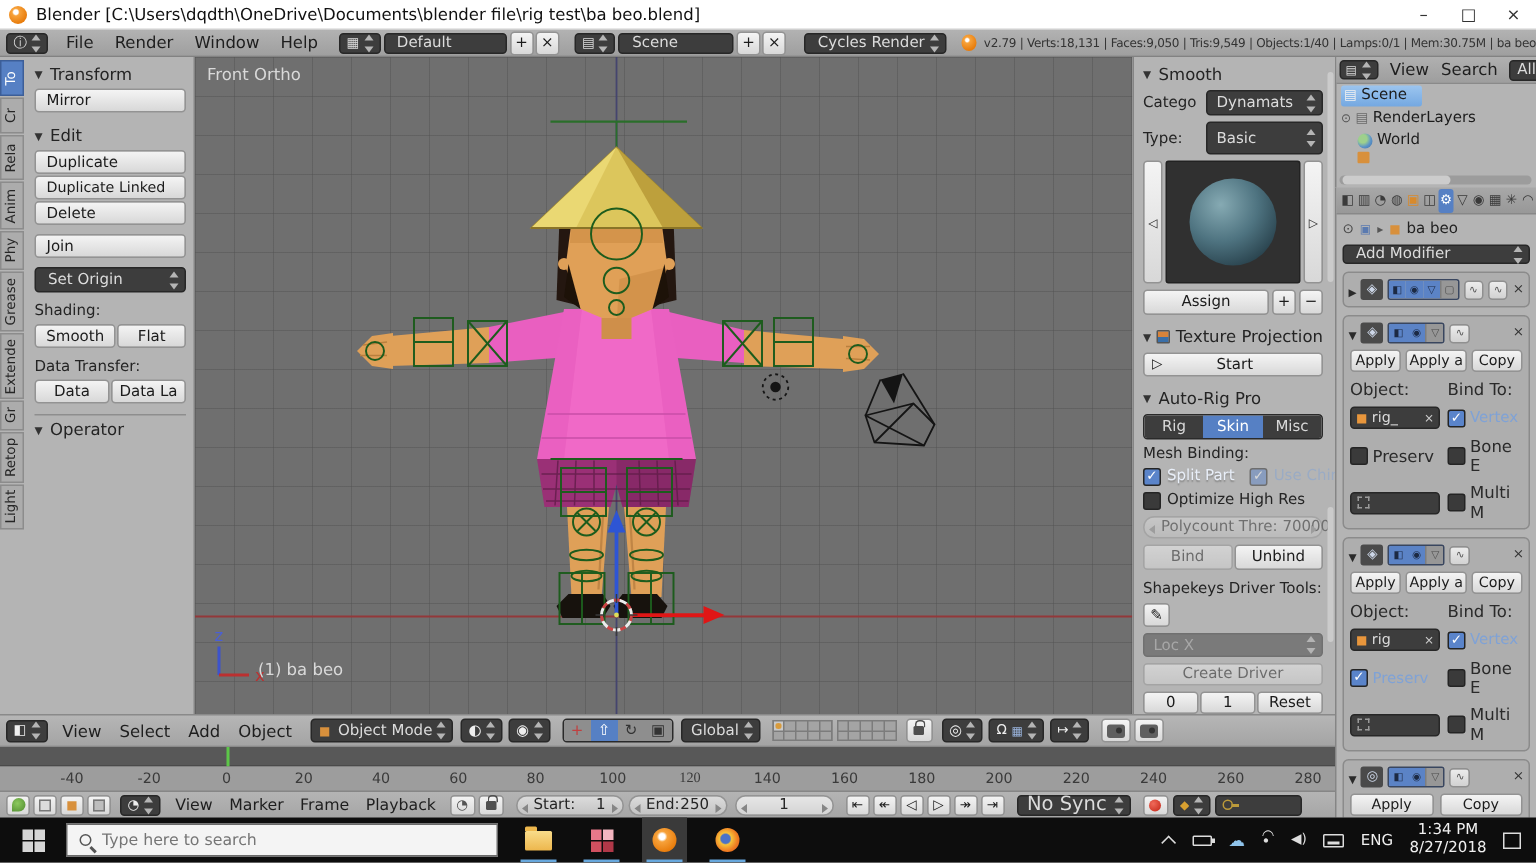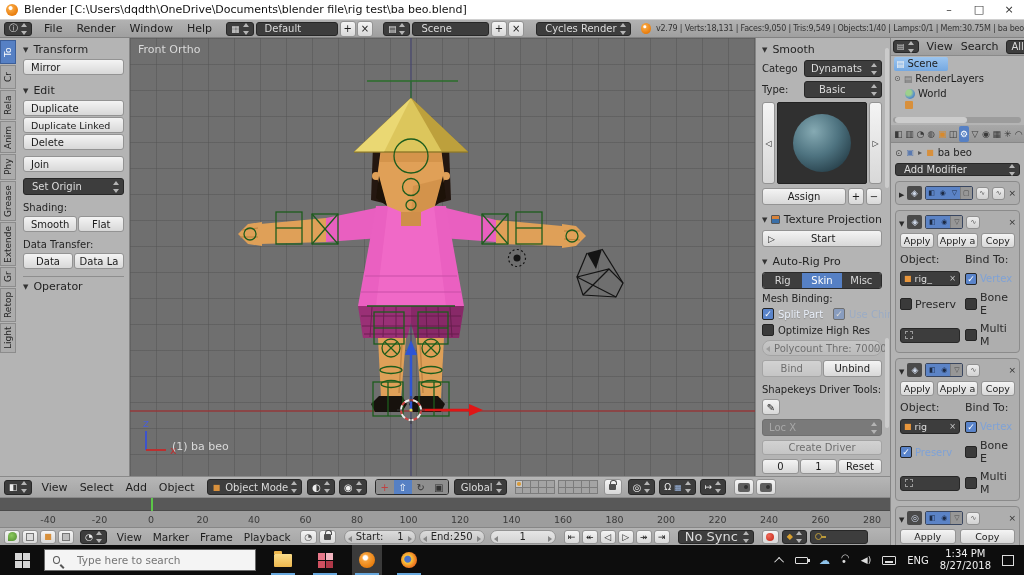--- a/index.html
+++ b/index.html
@@ -118,21 +118,21 @@
 #tlhdr .nf{height:14px}
 .sprout{width:9px;height:9px;border-radius:50% 50% 50% 0;background:radial-gradient(circle at 40% 40%,#8cc95e,#4e8a2e);display:inline-block}
 .reddot{width:8px;height:8px;border-radius:50%;background:radial-gradient(circle at 35% 35%,#f06a5a,#c22314);display:inline-block}
 .keyico{width:7px;height:7px;border:1.5px solid #bb9a3a;border-radius:50%;position:relative;display:inline-block}
 .keyico::after{content:"";position:absolute;left:5px;top:2px;width:5px;height:1.5px;background:#bb9a3a}
 
 #taskbar{left:0;top:545px;width:1024px;height:30px;background:#0d0d0d;display:flex;align-items:center}
 #startbtn{width:44px;height:30px;display:flex;align-items:center;justify-content:center}
 .wingrid{display:grid;grid-template-columns:7px 7px;grid-template-rows:7px 7px;gap:1px}
 .wingrid span{background:#d6d6d6}
-#searchbox{width:212px;height:22px;background:#f4f4f4;border:1px solid #6a6a6a;display:flex;align-items:center;gap:17px;padding:0 8px}
+#searchbox{width:288px;height:22px;background:#f4f4f4;border:1px solid #6a6a6a;display:flex;align-items:center;gap:7px;padding:0 8px}
 #searchbox input{border:none;outline:none;background:transparent;font-family:"DejaVu Sans",sans-serif;font-size:10.5px;color:#333;width:200px}
 .mag{width:8px;height:8px;border:1.5px solid #555;border-radius:50%;position:relative;display:inline-block}
 .mag::after{content:"";position:absolute;left:7px;top:7px;width:5px;height:1.5px;background:#555;transform:rotate(45deg);transform-origin:0 0}
 .tbicon{width:30px;height:30px;display:flex;align-items:center;justify-content:center;position:relative;margin-left:12px}
 .tbicon::after{content:"";position:absolute;left:3px;bottom:0;width:24px;height:2px;background:#68a8dd}
 .tbicon.hl{background:#3a3a3a}
 .folder{width:18px;height:13px;background:linear-gradient(#f9dc8a,#edb74d);border-radius:1px;position:relative}
 .folder::before{content:"";position:absolute;left:0;top:-3px;width:8px;height:3px;background:#edb74d;border-radius:1px 1px 0 0}
 .appgrid{display:grid;grid-template-columns:7px 7px;grid-template-rows:7px 7px;gap:1px}
 .appgrid span:nth-child(1){background:#e8788a}.appgrid span:nth-child(2){background:#f3b5c0}
@@ -391,21 +391,21 @@
   <div id="nshelf" class="abs">
     <div class="ph">Smooth</div>
     <div class="flex" style="gap:4px">
       <span class="lbl" style="width:38px">Catego</span>
       <div class="dk dd" style="flex:1;height:17px;padding-left:6px">
           <span>Dynamats</span>
         </div>
     </div>
     <div class="flex" style="gap:4px">
       <span class="lbl" style="width:38px">Type:</span>
-      <div class="dk dd" style="flex:1;height:17px;padding-left:14px">
+      <div class="dk dd" style="flex:1;height:22px;padding-left:6px">
           <span>Basic</span>
         </div>
     </div>
     <div id="matpreview">
       <span class="btn prevarrow">◁</span>
       <div id="matball">
           <span id="sphere"></span>
         </div>
       <span class="btn prevarrow">▷</span>
     </div>
@@ -733,21 +733,21 @@
   </div>
   <div id="tlruler" class="abs">
       <span class="tick" style="left: 48px;">-40</span>
       <span class="tick" style="left: 99.5px;">-20</span>
       <span class="tick" style="left: 151px;">0</span>
       <span class="tick" style="left: 202.5px;">20</span>
       <span class="tick" style="left: 254px;">40</span>
       <span class="tick" style="left: 305.5px;">60</span>
       <span class="tick" style="left: 357px;">80</span>
       <span class="tick" style="left: 408.5px;">100</span>
-      <span class="tick" style="left: 460px;">120</span>
+      <span class="tick" style="left: 460px; font-family: Liberation Serif, serif;">120</span>
       <span class="tick" style="left: 511.5px;">140</span>
       <span class="tick" style="left: 563px;">160</span>
       <span class="tick" style="left: 614.5px;">180</span>
       <span class="tick" style="left: 666px;">200</span>
       <span class="tick" style="left: 717.5px;">220</span>
       <span class="tick" style="left: 769px;">240</span>
       <span class="tick" style="left: 820.5px;">260</span>
       <span class="tick" style="left: 872px;">280</span>
     </div>
   <div id="tlhdr" class="abs">

